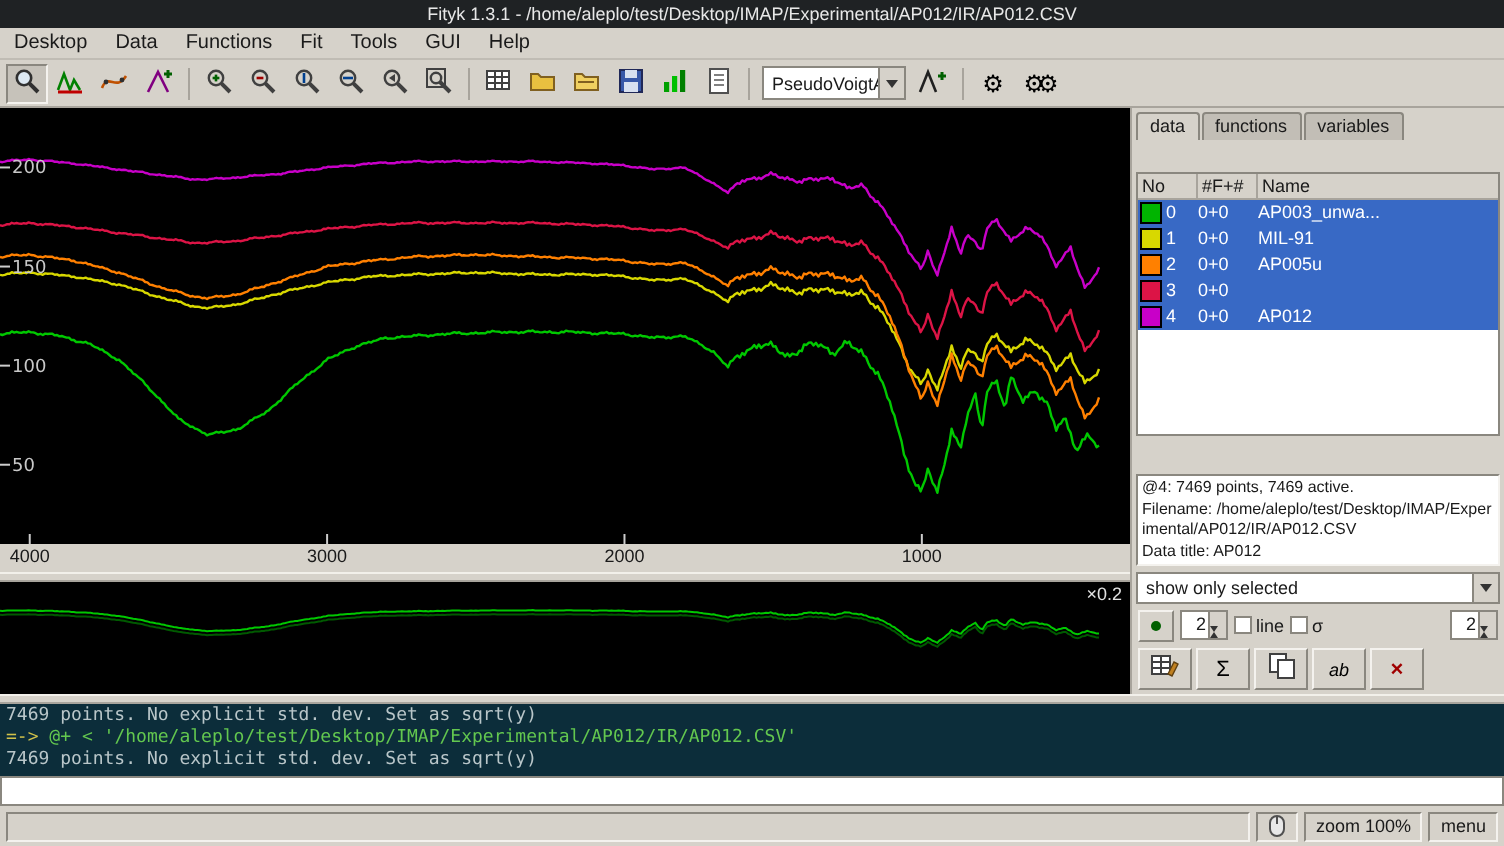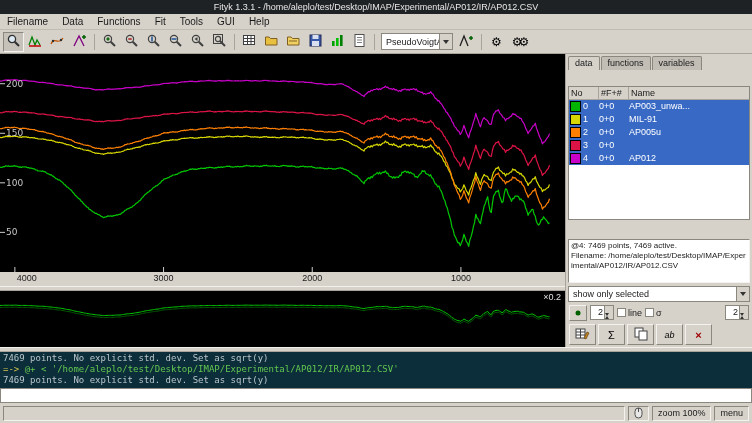--- a/index.html
+++ b/index.html
@@ -64,21 +64,21 @@
   .micon{display:flex;align-items:center;}
 </style>
 </head>
 <body>
 
 <div class="titlebar">
   <span>Fityk 1.3.1 - /home/aleplo/test/Desktop/IMAP/Experimental/AP012/IR/AP012.CSV</span>
 </div>
 
 <div class="menubar">
-  <span>Filename</span>
+  <span>Desktop</span>
   <span>Data</span>
   <span>Functions</span>
   <span>Fit</span>
   <span>Tools</span>
   <span>GUI</span>
   <span>Help</span>
 </div>
 
 <div class="toolbar">
   <button class="tbtn active">
@@ -234,21 +234,21 @@
           <text x="6" y="131.8181818181818" fill="#c8c8c8" font-size="9">100</text>
           <line x1="0" x2="5" y1="178.36363636363637" y2="178.36363636363637" stroke="#cccccc"></line>
           <text x="6" y="181.36363636363637" fill="#c8c8c8" font-size="9">50</text>
           <line x1="14.868421052631579" x2="14.868421052631579" y1="213" y2="218" stroke="#cccccc"></line>
           <line x1="163.55263157894737" x2="163.55263157894737" y1="213" y2="218" stroke="#cccccc"></line>
           <line x1="312.2368421052632" x2="312.2368421052632" y1="213" y2="218" stroke="#cccccc"></line>
           <line x1="460.92105263157896" x2="460.92105263157896" y1="213" y2="218" stroke="#cccccc"></line>
         </svg>
     </div>
     <div class="xaxis" id="xaxis-strip">
-        <span class="xtick" style="left: 2.63158%; margin-left: 12px;">4000</span>
+        <span class="xtick" style="left: 2.63158%;">4000</span>
         <span class="xtick" style="left: 28.9474%;">3000</span>
         <span class="xtick" style="left: 55.2632%;">2000</span>
         <span class="xtick" style="left: 81.5789%;">1000</span>
       </div>
     <div class="hsplit"></div>
     <div class="aux-plot">
       <svg id="aux-svg" width="565" height="56">
           <path d="M0.0 16.4L1.2 16.5L2.4 16.4L3.6 16.3L4.8 16.3L5.9 16.2L7.1 16.3L8.3 16.2L9.5 16.3L10.7 16.3L11.9 16.2L13.1 16.3L14.3 16.1L15.5 16.2L16.7 16.2L17.8 16.3L19.0 16.5L20.2 16.4L21.4 16.5L22.6 16.4L23.8 16.4L25.0 16.4L26.2 16.4L27.4 16.6L28.5 16.5L29.7 16.7L30.9 16.6L32.1 16.7L33.3 16.8L34.5 16.8L35.7 17.0L36.9 17.0L38.1 17.2L39.3 17.2L40.4 17.2L41.6 17.3L42.8 17.2L44.0 17.4L45.2 17.4L46.4 17.6L47.6 17.7L48.8 17.8L50.0 18.0L51.1 18.0L52.3 18.2L53.5 18.3L54.7 18.5L55.9 18.7L57.1 18.8L58.3 19.0L59.5 19.0L60.7 19.2L61.9 19.4L63.0 19.6L64.2 19.9L65.4 20.1L66.6 20.4L67.8 20.5L69.0 20.7L70.2 20.9L71.4 21.1L72.6 21.5L73.7 21.7L74.9 22.1L76.1 22.3L77.3 22.5L78.5 22.8L79.7 22.9L80.9 23.3L82.1 23.4L83.3 23.8L84.5 24.0L85.6 24.2L86.8 24.5L88.0 24.6L89.2 24.9L90.4 25.0L91.6 25.2L92.8 25.4L94.0 25.5L95.2 25.8L96.3 25.8L97.5 26.0L98.7 26.0L99.9 26.1L101.1 26.4L102.3 26.4L103.5 26.6L104.7 26.5L105.9 26.5L107.1 26.4L108.2 26.3L109.4 26.4L110.6 26.3L111.8 26.4L113.0 26.3L114.2 26.2L115.4 26.2L116.6 26.0L117.8 26.1L118.9 26.0L120.1 26.0L121.3 25.8L122.5 25.6L123.7 25.5L124.9 25.1L126.1 25.1L127.3 24.8L128.5 24.8L129.7 24.7L130.8 24.5L132.0 24.5L133.2 24.2L134.4 24.1L135.6 23.8L136.8 23.7L138.0 23.5L139.2 23.2L140.4 23.1L141.5 22.7L142.7 22.5L143.9 22.2L145.1 21.9L146.3 21.8L147.5 21.5L148.7 21.5L149.9 21.2L151.1 21.0L152.3 20.8L153.4 20.6L154.6 20.5L155.8 20.2L157.0 20.2L158.2 20.0L159.4 19.8L160.6 19.6L161.8 19.2L163.0 19.1L164.1 18.8L165.3 18.8L166.5 18.7L167.7 18.6L168.9 18.5L170.1 18.3L171.3 18.3L172.5 18.1L173.7 18.0L174.9 18.0L176.0 17.9L177.2 17.9L178.4 17.6L179.6 17.6L180.8 17.4L182.0 17.3L183.2 17.3L184.4 17.2L185.6 17.3L186.7 17.1L187.9 17.1L189.1 17.0L190.3 16.8L191.5 16.9L192.7 16.8L193.9 16.9L195.1 16.9L196.3 16.9L197.5 16.9L198.6 16.7L199.8 16.8L201.0 16.6L202.2 16.7L203.4 16.7L204.6 16.6L205.8 16.7L207.0 16.5L208.2 16.6L209.3 16.4L210.5 16.5L211.7 16.6L212.9 16.5L214.1 16.7L215.3 16.5L216.5 16.6L217.7 16.5L218.9 16.4L220.1 16.5L221.2 16.4L222.4 16.5L223.6 16.4L224.8 16.4L226.0 16.3L227.2 16.2L228.4 16.3L229.6 16.2L230.8 16.4L231.9 16.4L233.1 16.4L234.3 16.4L235.5 16.3L236.7 16.4L237.9 16.2L239.1 16.4L240.3 16.3L241.5 16.3L242.7 16.3L243.8 16.2L245.0 16.2L246.2 16.1L247.4 16.1L248.6 16.2L249.8 16.2L251.0 16.3L252.2 16.2L253.4 16.3L254.5 16.2L255.7 16.2L256.9 16.2L258.1 16.2L259.3 16.3L260.5 16.2L261.7 16.3L262.9 16.2L264.1 16.1L265.3 16.1L266.4 16.0L267.6 16.2L268.8 16.2L270.0 16.2L271.2 16.2L272.4 16.2L273.6 16.2L274.8 16.1L276.0 16.3L277.1 16.3L278.3 16.3L279.5 16.3L280.7 16.2L281.9 16.2L283.1 16.1L284.3 16.1L285.5 16.1L286.7 16.2L287.9 16.3L289.0 16.2L290.2 16.3L291.4 16.2L292.6 16.2L293.8 16.3L295.0 16.3L296.2 16.5L297.4 16.4L298.6 16.4L299.7 16.3L300.9 16.3L302.1 16.3L303.3 16.2L304.5 16.4L305.7 16.3L306.9 16.4L308.1 16.4L309.3 16.3L310.5 16.4L311.6 16.3L312.8 16.5L314.0 16.5L315.2 16.6L316.4 16.7L317.6 16.6L318.8 16.7L320.0 16.5L321.2 16.6L322.3 16.6L323.5 16.7L324.7 16.8L325.9 16.7L327.1 16.8L328.3 16.7L329.5 16.7L330.7 16.7L331.9 16.7L333.1 16.8L334.2 16.8L335.4 16.8L336.6 16.7L337.8 16.7L339.0 16.7L340.2 16.5L341.4 16.7L342.6 16.6L343.8 16.8L344.9 16.9L346.1 17.0L347.3 17.1L348.5 17.1L349.7 17.4L350.9 17.5L352.1 17.8L353.3 17.9L354.5 18.0L355.7 18.2L356.8 18.1L358.0 18.5L359.2 18.7L360.4 19.0L361.6 19.3L362.8 19.4L364.0 19.8L365.2 19.2L366.4 19.1L367.5 18.8L368.7 18.6L369.9 18.8L371.1 18.3L372.3 18.5L373.5 18.1L374.7 18.0L375.9 17.8L377.1 17.5L378.3 17.8L379.4 17.5L380.6 17.8L381.8 17.6L383.0 17.4L384.2 17.5L385.4 17.2L386.6 17.7L387.8 17.6L389.0 18.2L390.1 18.3L391.3 18.3L392.5 18.7L393.7 18.4L394.9 18.7L396.1 18.4L397.3 18.5L398.5 18.5L399.7 18.1L400.9 18.1L402.0 17.5L403.2 17.5L404.4 17.3L405.6 17.3L406.8 17.6L408.0 17.3L409.2 17.7L410.4 17.4L411.6 17.7L412.7 17.8L413.9 17.8L415.1 18.4L416.3 18.3L417.5 18.6L418.7 18.1L419.9 17.9L421.1 17.7L422.3 17.1L423.5 17.3L424.6 17.2L425.8 17.7L427.0 17.9L428.2 17.9L429.4 18.2L430.6 18.0L431.8 18.6L433.0 18.7L434.2 19.4L435.3 19.8L436.5 19.9L437.7 20.4L438.9 20.2L440.1 21.0L441.3 21.3L442.5 22.0L443.7 22.8L444.9 23.2L446.1 24.2L447.2 24.6L448.4 25.6L449.6 26.4L450.8 27.3L452.0 28.6L453.2 29.1L454.4 30.2L455.6 30.6L456.8 31.2L457.9 31.7L459.1 31.7L460.3 32.3L461.5 31.7L462.7 31.1L463.9 30.0L465.1 30.6L466.3 31.4L467.5 31.8L468.7 32.4L469.8 31.2L471.0 30.5L472.2 29.6L473.4 28.5L474.6 27.6L475.8 26.0L477.0 26.7L478.2 26.9L479.4 27.6L480.5 27.8L481.7 26.4L482.9 25.5L484.1 24.3L485.3 23.8L486.5 23.0L487.7 22.4L488.9 24.1L490.1 25.2L491.3 25.6L492.4 23.8L493.6 22.2L494.8 21.9L496.0 21.3L497.2 21.4L498.4 21.1L499.6 22.3L500.8 22.9L502.0 23.6L503.1 23.4L504.3 21.7L505.5 20.8L506.7 20.9L507.9 21.8L509.1 22.3L510.3 22.7L511.5 23.4L512.7 22.7L513.9 22.8L515.0 22.3L516.2 22.3L517.4 22.3L518.6 22.4L519.8 23.0L521.0 22.8L522.2 23.2L523.4 23.2L524.6 23.8L525.7 24.7L526.9 25.3L528.1 26.2L529.3 25.6L530.5 25.4L531.7 25.0L532.9 25.0L534.1 25.9L535.3 26.4L536.5 27.5L537.6 27.9L538.8 28.1L540.0 27.8L541.2 27.1L542.4 27.0L543.6 26.4L544.8 26.8L546.0 27.1L547.2 27.4L548.3 27.8L549.5 27.7" fill="none" stroke="#005a00" stroke-width="1"></path>
           <path d="M0.0 14.4L1.2 14.5L2.4 14.4L3.6 14.3L4.8 14.3L5.9 14.2L7.1 14.3L8.3 14.2L9.5 14.3L10.7 14.3L11.9 14.2L13.1 14.3L14.3 14.1L15.5 14.2L16.7 14.2L17.8 14.3L19.0 14.5L20.2 14.4L21.4 14.5L22.6 14.4L23.8 14.4L25.0 14.4L26.2 14.4L27.4 14.6L28.5 14.5L29.7 14.7L30.9 14.6L32.1 14.7L33.3 14.8L34.5 14.8L35.7 15.0L36.9 15.0L38.1 15.2L39.3 15.2L40.4 15.2L41.6 15.3L42.8 15.2L44.0 15.4L45.2 15.4L46.4 15.6L47.6 15.7L48.8 15.8L50.0 16.0L51.1 16.0L52.3 16.2L53.5 16.3L54.7 16.5L55.9 16.7L57.1 16.8L58.3 17.0L59.5 17.0L60.7 17.2L61.9 17.4L63.0 17.6L64.2 17.9L65.4 18.1L66.6 18.4L67.8 18.5L69.0 18.7L70.2 18.9L71.4 19.1L72.6 19.5L73.7 19.7L74.9 20.1L76.1 20.3L77.3 20.5L78.5 20.8L79.7 20.9L80.9 21.3L82.1 21.4L83.3 21.8L84.5 22.0L85.6 22.2L86.8 22.5L88.0 22.6L89.2 22.9L90.4 23.0L91.6 23.2L92.8 23.4L94.0 23.5L95.2 23.8L96.3 23.8L97.5 24.0L98.7 24.0L99.9 24.1L101.1 24.4L102.3 24.4L103.5 24.6L104.7 24.5L105.9 24.5L107.1 24.4L108.2 24.3L109.4 24.4L110.6 24.3L111.8 24.4L113.0 24.3L114.2 24.2L115.4 24.2L116.6 24.0L117.8 24.1L118.9 24.0L120.1 24.0L121.3 23.8L122.5 23.6L123.7 23.5L124.9 23.1L126.1 23.1L127.3 22.8L128.5 22.8L129.7 22.7L130.8 22.5L132.0 22.5L133.2 22.2L134.4 22.1L135.6 21.8L136.8 21.7L138.0 21.5L139.2 21.2L140.4 21.1L141.5 20.7L142.7 20.5L143.9 20.2L145.1 19.9L146.3 19.8L147.5 19.5L148.7 19.5L149.9 19.2L151.1 19.0L152.3 18.8L153.4 18.6L154.6 18.5L155.8 18.2L157.0 18.2L158.2 18.0L159.4 17.8L160.6 17.6L161.8 17.2L163.0 17.1L164.1 16.8L165.3 16.8L166.5 16.7L167.7 16.6L168.9 16.5L170.1 16.3L171.3 16.3L172.5 16.1L173.7 16.0L174.9 16.0L176.0 15.9L177.2 15.9L178.4 15.6L179.6 15.6L180.8 15.4L182.0 15.3L183.2 15.3L184.4 15.2L185.6 15.3L186.7 15.1L187.9 15.1L189.1 15.0L190.3 14.8L191.5 14.9L192.7 14.8L193.9 14.9L195.1 14.9L196.3 14.9L197.5 14.9L198.6 14.7L199.8 14.8L201.0 14.6L202.2 14.7L203.4 14.7L204.6 14.6L205.8 14.7L207.0 14.5L208.2 14.6L209.3 14.4L210.5 14.5L211.7 14.6L212.9 14.5L214.1 14.7L215.3 14.5L216.5 14.6L217.7 14.5L218.9 14.4L220.1 14.5L221.2 14.4L222.4 14.5L223.6 14.4L224.8 14.4L226.0 14.3L227.2 14.2L228.4 14.3L229.6 14.2L230.8 14.4L231.9 14.4L233.1 14.4L234.3 14.4L235.5 14.3L236.7 14.4L237.9 14.2L239.1 14.4L240.3 14.3L241.5 14.3L242.7 14.3L243.8 14.2L245.0 14.2L246.2 14.1L247.4 14.1L248.6 14.2L249.8 14.2L251.0 14.3L252.2 14.2L253.4 14.3L254.5 14.2L255.7 14.2L256.9 14.2L258.1 14.2L259.3 14.3L260.5 14.2L261.7 14.3L262.9 14.2L264.1 14.1L265.3 14.1L266.4 14.0L267.6 14.2L268.8 14.2L270.0 14.2L271.2 14.2L272.4 14.2L273.6 14.2L274.8 14.1L276.0 14.3L277.1 14.3L278.3 14.3L279.5 14.3L280.7 14.2L281.9 14.2L283.1 14.1L284.3 14.1L285.5 14.1L286.7 14.2L287.9 14.3L289.0 14.2L290.2 14.3L291.4 14.2L292.6 14.2L293.8 14.3L295.0 14.3L296.2 14.5L297.4 14.4L298.6 14.4L299.7 14.3L300.9 14.3L302.1 14.3L303.3 14.2L304.5 14.4L305.7 14.3L306.9 14.4L308.1 14.4L309.3 14.3L310.5 14.4L311.6 14.3L312.8 14.5L314.0 14.5L315.2 14.6L316.4 14.7L317.6 14.6L318.8 14.7L320.0 14.5L321.2 14.6L322.3 14.6L323.5 14.7L324.7 14.8L325.9 14.7L327.1 14.8L328.3 14.7L329.5 14.7L330.7 14.7L331.9 14.7L333.1 14.8L334.2 14.8L335.4 14.8L336.6 14.7L337.8 14.7L339.0 14.7L340.2 14.5L341.4 14.7L342.6 14.6L343.8 14.8L344.9 14.9L346.1 15.0L347.3 15.1L348.5 15.1L349.7 15.4L350.9 15.5L352.1 15.8L353.3 15.9L354.5 16.0L355.7 16.2L356.8 16.1L358.0 16.5L359.2 16.7L360.4 17.0L361.6 17.3L362.8 17.4L364.0 17.8L365.2 17.2L366.4 17.1L367.5 16.8L368.7 16.6L369.9 16.8L371.1 16.3L372.3 16.5L373.5 16.1L374.7 16.0L375.9 15.8L377.1 15.5L378.3 15.8L379.4 15.5L380.6 15.8L381.8 15.6L383.0 15.4L384.2 15.5L385.4 15.2L386.6 15.7L387.8 15.6L389.0 16.2L390.1 16.3L391.3 16.3L392.5 16.7L393.7 16.4L394.9 16.7L396.1 16.4L397.3 16.5L398.5 16.5L399.7 16.1L400.9 16.1L402.0 15.5L403.2 15.5L404.4 15.3L405.6 15.3L406.8 15.6L408.0 15.3L409.2 15.7L410.4 15.4L411.6 15.7L412.7 15.8L413.9 15.8L415.1 16.4L416.3 16.3L417.5 16.6L418.7 16.1L419.9 15.9L421.1 15.7L422.3 15.1L423.5 15.3L424.6 15.2L425.8 15.7L427.0 15.9L428.2 15.9L429.4 16.2L430.6 16.0L431.8 16.6L433.0 16.7L434.2 17.4L435.3 17.8L436.5 17.9L437.7 18.4L438.9 18.2L440.1 19.0L441.3 19.3L442.5 20.0L443.7 20.8L444.9 21.2L446.1 22.2L447.2 22.6L448.4 23.6L449.6 24.4L450.8 25.3L452.0 26.6L453.2 27.1L454.4 28.2L455.6 28.6L456.8 29.2L457.9 29.7L459.1 29.7L460.3 30.3L461.5 29.7L462.7 29.1L463.9 28.0L465.1 28.6L466.3 29.4L467.5 29.8L468.7 30.4L469.8 29.2L471.0 28.5L472.2 27.6L473.4 26.5L474.6 25.6L475.8 24.0L477.0 24.7L478.2 24.9L479.4 25.6L480.5 25.8L481.7 24.4L482.9 23.5L484.1 22.3L485.3 21.8L486.5 21.0L487.7 20.4L488.9 22.1L490.1 23.2L491.3 23.6L492.4 21.8L493.6 20.2L494.8 19.9L496.0 19.3L497.2 19.4L498.4 19.1L499.6 20.3L500.8 20.9L502.0 21.6L503.1 21.4L504.3 19.7L505.5 18.8L506.7 18.9L507.9 19.8L509.1 20.3L510.3 20.7L511.5 21.4L512.7 20.7L513.9 20.8L515.0 20.3L516.2 20.3L517.4 20.3L518.6 20.4L519.8 21.0L521.0 20.8L522.2 21.2L523.4 21.2L524.6 21.8L525.7 22.7L526.9 23.3L528.1 24.2L529.3 23.6L530.5 23.4L531.7 23.0L532.9 23.0L534.1 23.9L535.3 24.4L536.5 25.5L537.6 25.9L538.8 26.1L540.0 25.8L541.2 25.1L542.4 25.0L543.6 24.4L544.8 24.8L546.0 25.1L547.2 25.4L548.3 25.8L549.5 25.7" fill="none" stroke="#00c800" stroke-width="1"></path>
         </svg>
@@ -294,20 +294,21 @@
       <div class="trow">
         <div class="swatch" style="background-color: rgb(200, 0, 200);"></div>
         <div class="td-no">4</div>
         <div class="td-f">0+0</div>
         <div class="td-name">AP012</div>
       </div>
     </div>
     <div class="info">
       <div>@4: 7469 points, 7469 active.</div>
       <div>Filename: /home/aleplo/test/Desktop/IMAP/Experimental/AP012/IR/AP012.CSV</div>
+      <div>Data title: AP012</div>
     </div>
     <div class="combo filter-combo">
       <span class="cval">show only selected</span>
       <span class="cbtn">
           <span class="tri-down"></span>
         </span>
     </div>
     <div class="ctrl">
       <button class="mini-btn">
           <svg width="10" height="10">

